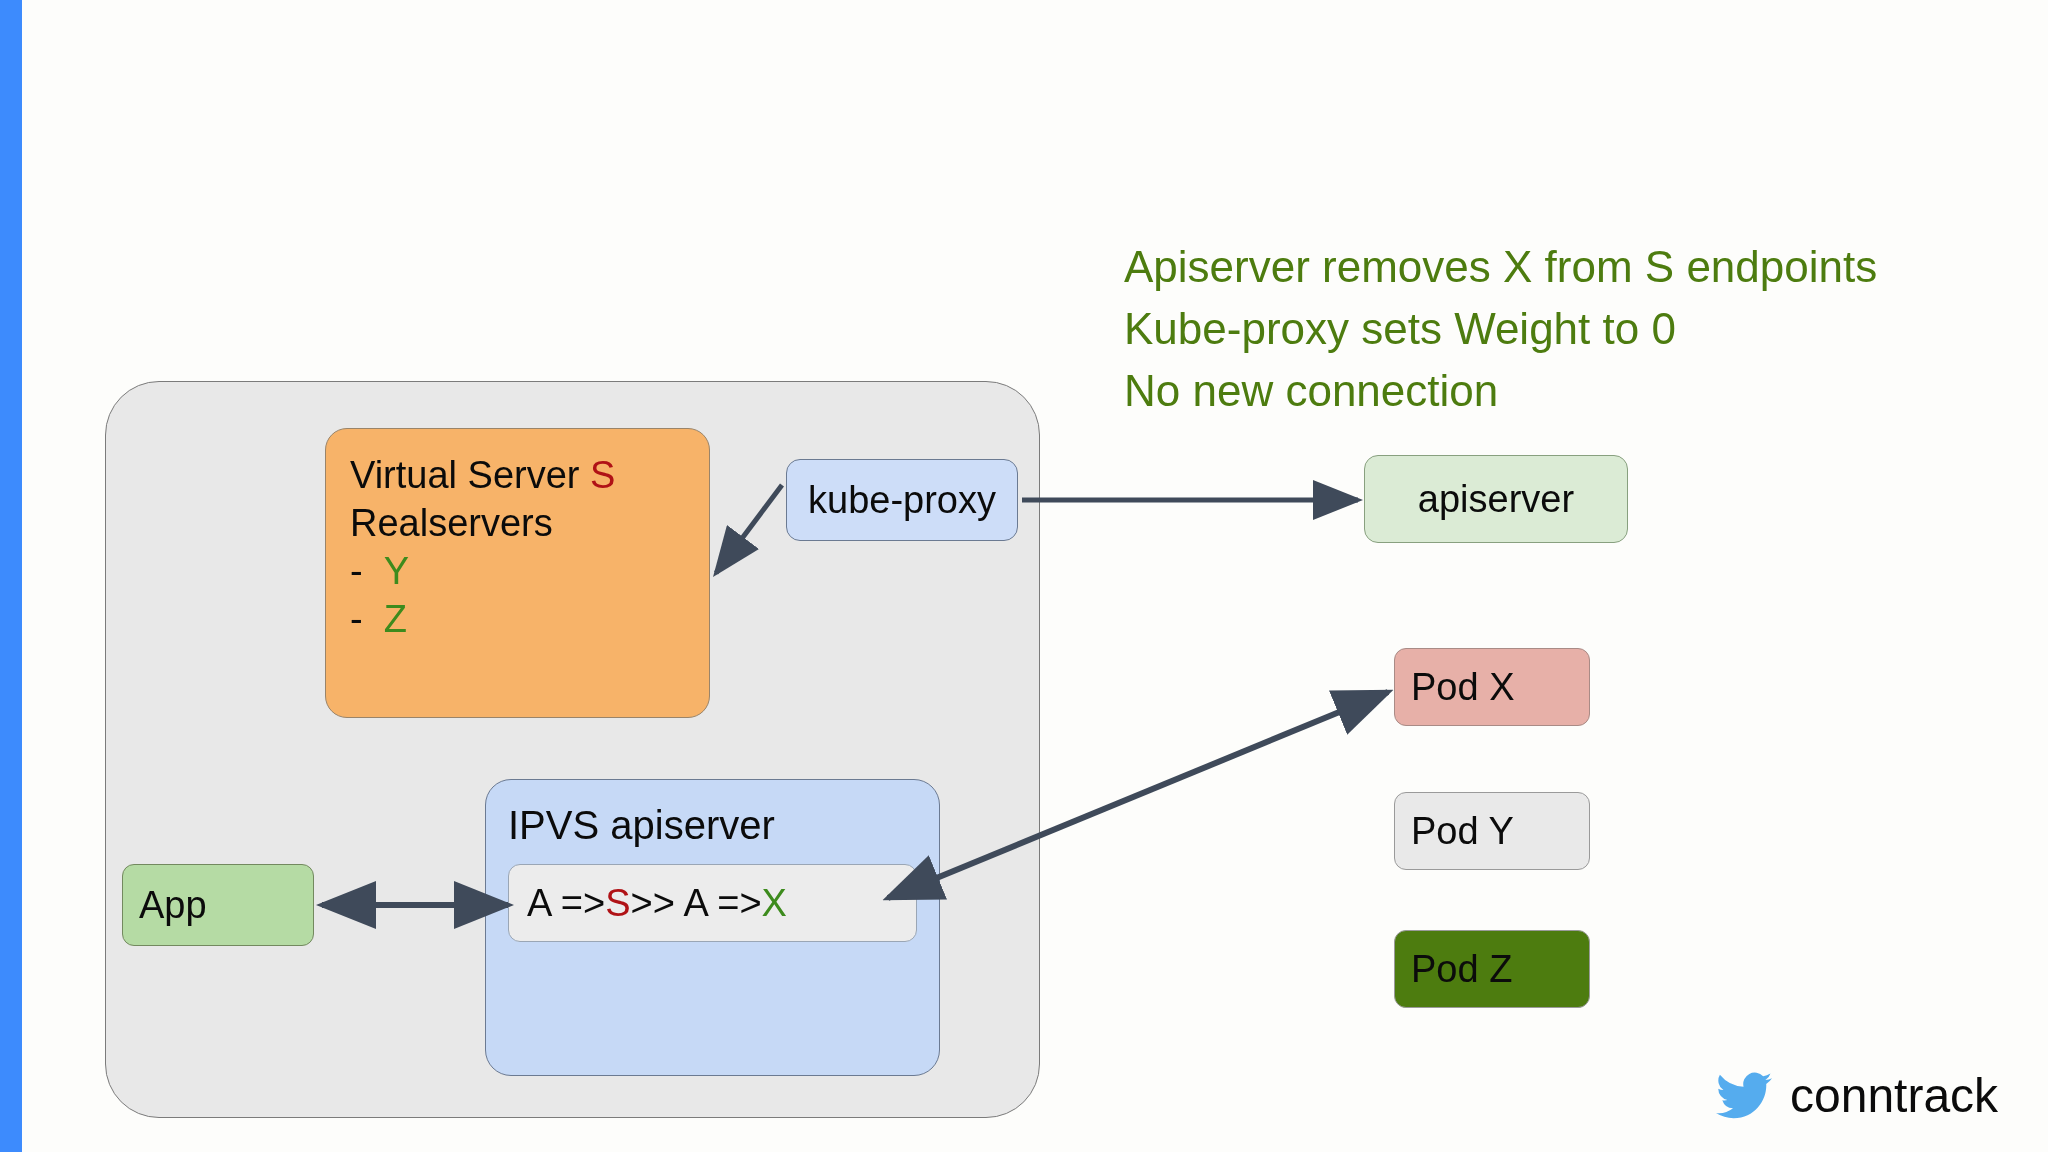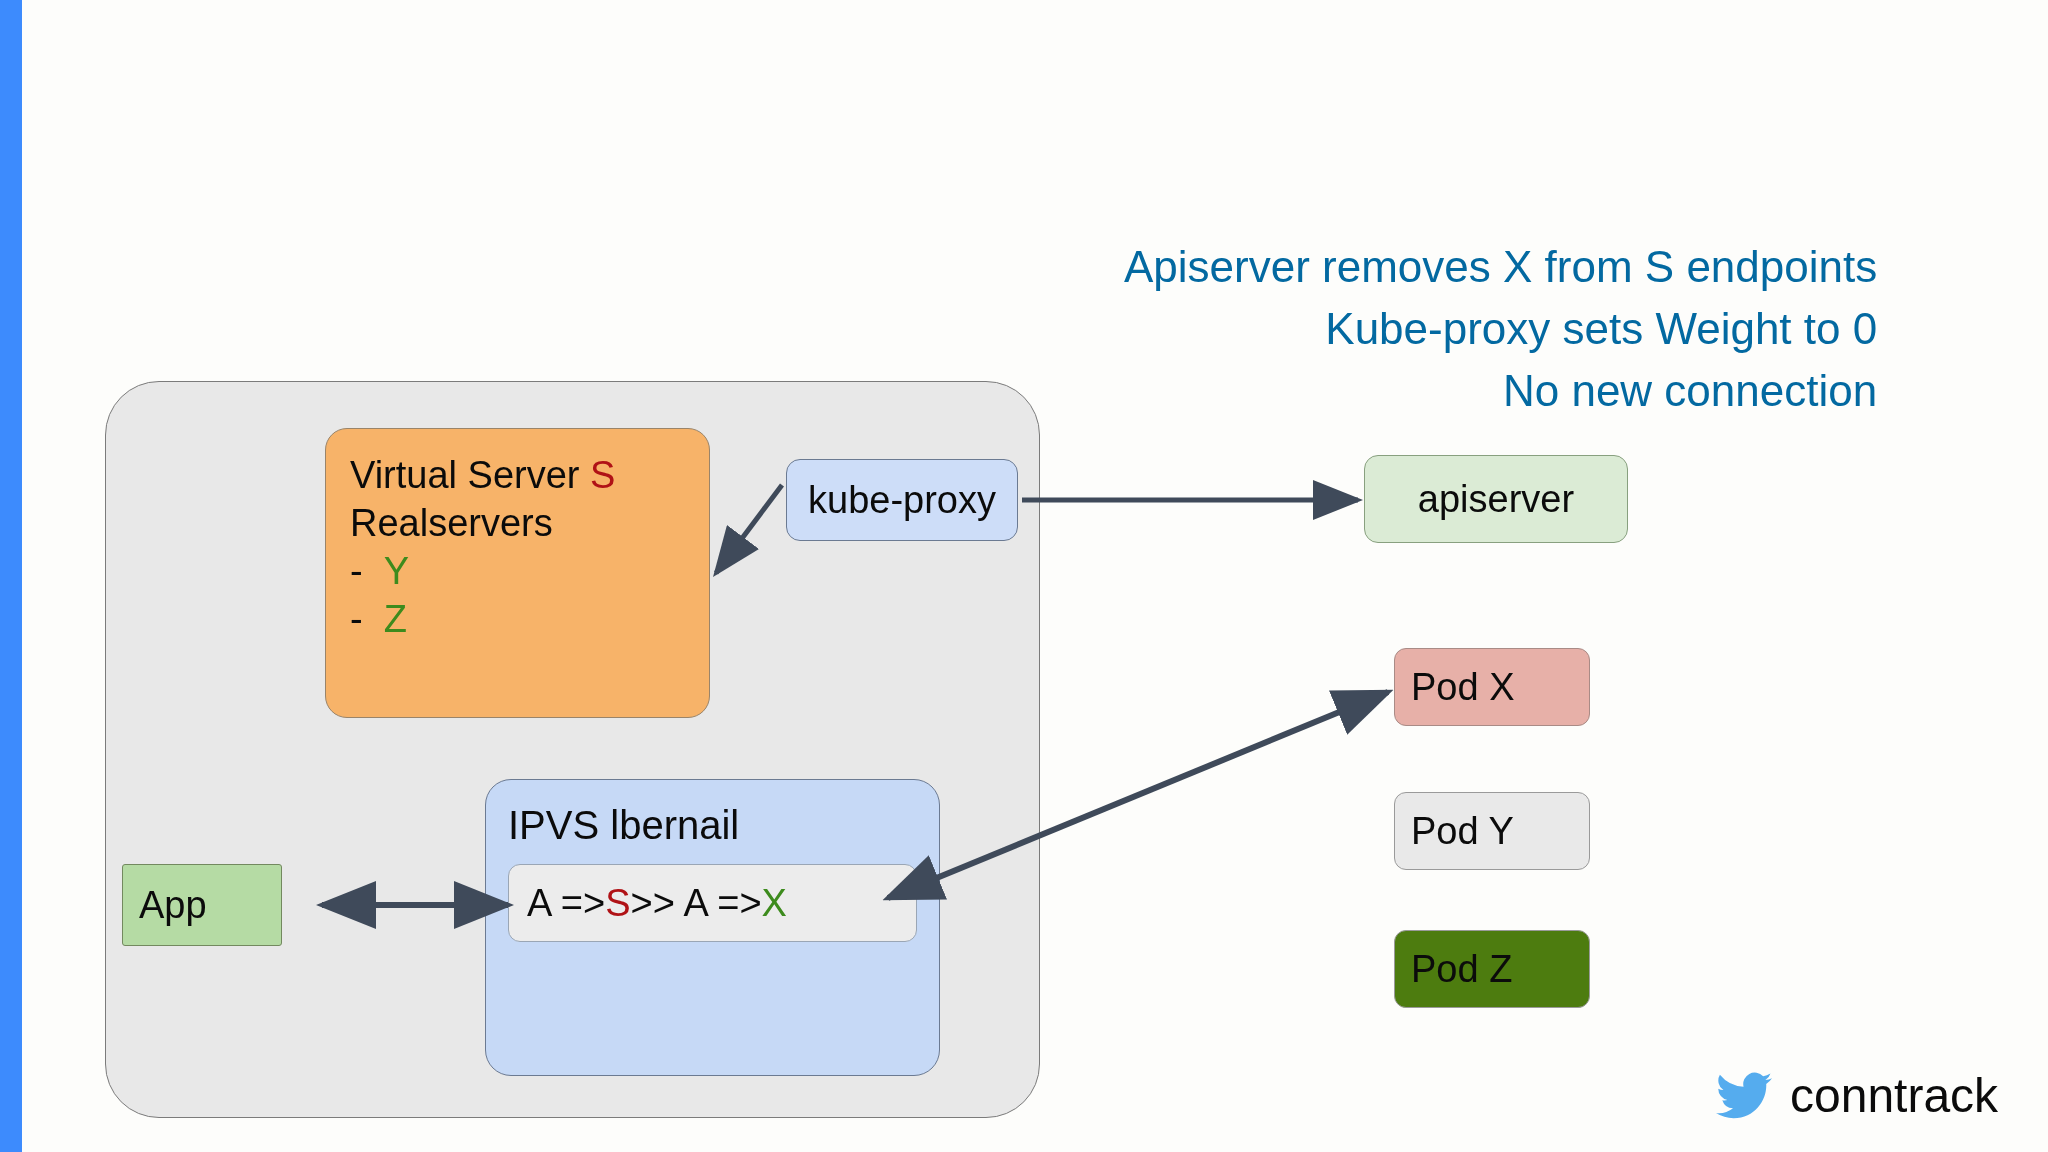--- a/index.html
+++ b/index.html
@@ -39,23 +39,22 @@
     white-space: nowrap;
   }
 
   
   .notes {
     position: absolute;
     left: 1124px;
     top: 236px;
     font-size: 44px;
     line-height: 62px;
-    color: #0369a1;
-    white-space: nowrap;
-    text-align: right;
+    color: #4d7c0f;
+    white-space: nowrap;
   }
   .notes div { white-space: nowrap; }
 
   
   .box {
     position: absolute;
     box-sizing: border-box;
     border: 1px solid #8a8a8a;
     border-radius: 12px;
     display: flex;
@@ -150,25 +149,25 @@
     padding-left: 18px;
     font-size: 38px;
     white-space: nowrap;
     color: #0b0b0b;
   }
 
   
   .app {
     left: 122px;
     top: 864px;
-    width: 160px;
+    width: 192px;
     height: 82px;
     background: #b5dba4;
     border-color: #73895f;
-    border-radius: 3px;
+    border-radius: 12px;
     padding-left: 16px;
     text-align: center;
   }
 
   
   .pod {
     width: 196px;
     height: 78px;
     border-radius: 12px;
     padding-left: 16px;
@@ -227,21 +226,21 @@
 
   <div class="box kubeproxy">
     <span>kube-proxy</span>
   </div>
 
   <div class="box apiserver">
     <span>apiserver</span>
   </div>
 
   <div class="box ipvs">
-    <div class="hdr">IPVS lbernail</div>
+    <div class="hdr">IPVS apiserver</div>
     <div class="conntrack-entry">
         <span>A =&gt; </span>
         <span class="hl-red">S</span>
         <span> &gt;&gt; A =&gt; </span>
         <span class="hl-green">X</span>
       </div>
   </div>
 
   <div class="box app">
     <span>App</span>

